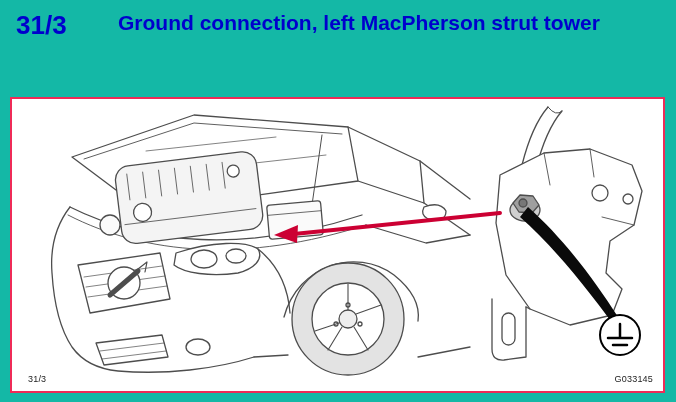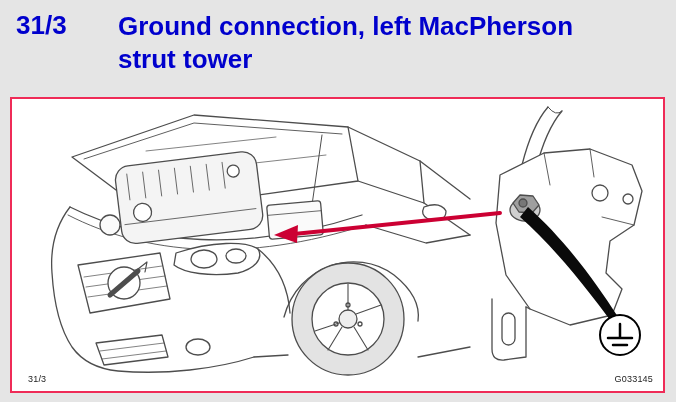--- a/index.html
+++ b/index.html
@@ -3,30 +3,30 @@
 <meta charset="utf-8">
 <style>
   :root{
     --title-blue:#0000cd;
     --figure-border:#ef2b57;
     --callout-red:#cc0033;
     --line-gray:#4d4d4d;
   }
   html,body{margin:0;padding:0;background:#ffffff;}
   .page{
-    position:relative;width:676px;height:402px;background:#e5e5e5;overflow:hidden;
+    position:relative;width:676px;height:402px;background:#14b8a6;overflow:hidden;
     font-family:"Liberation Sans","DejaVu Sans",sans-serif;
   }
   .section-number{
     position:absolute;left:16px;top:10px;
     font-size:26px;font-weight:bold;color:var(--title-blue);
   }
   .page-title{
     position:absolute;left:118px;top:10px;width:500px;margin:0;
-    font-size:26px;font-weight:bold;line-height:1.25;color:var(--title-blue);
+    font-size:21px;font-weight:bold;line-height:1.25;color:var(--title-blue);
   }
   .figure-box{
     position:absolute;left:10px;top:97px;width:651px;height:292px;
     border:2px solid var(--figure-border);background:#fff;
   }
   .art{color:var(--line-gray);}
   svg{display:block;}
   .car-svg{position:absolute;left:14px;top:8px;}
   .detail-svg{position:absolute;left:458px;top:4px;}
   .callout-svg{position:absolute;left:0;top:0;width:651px;height:292px;pointer-events:none;}

